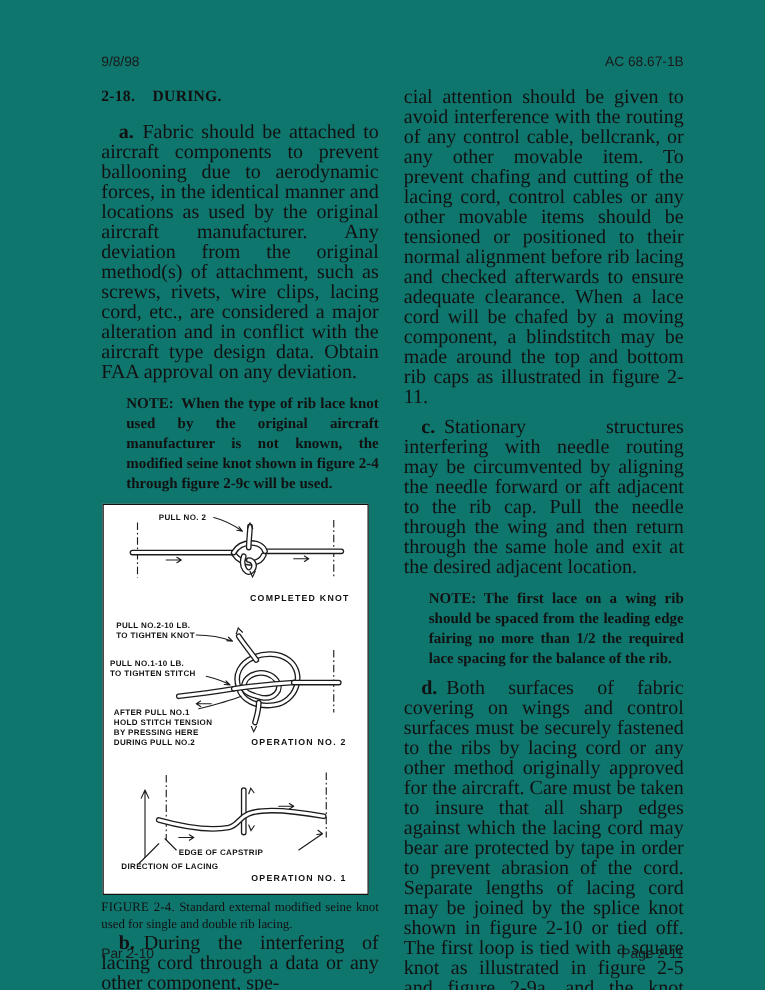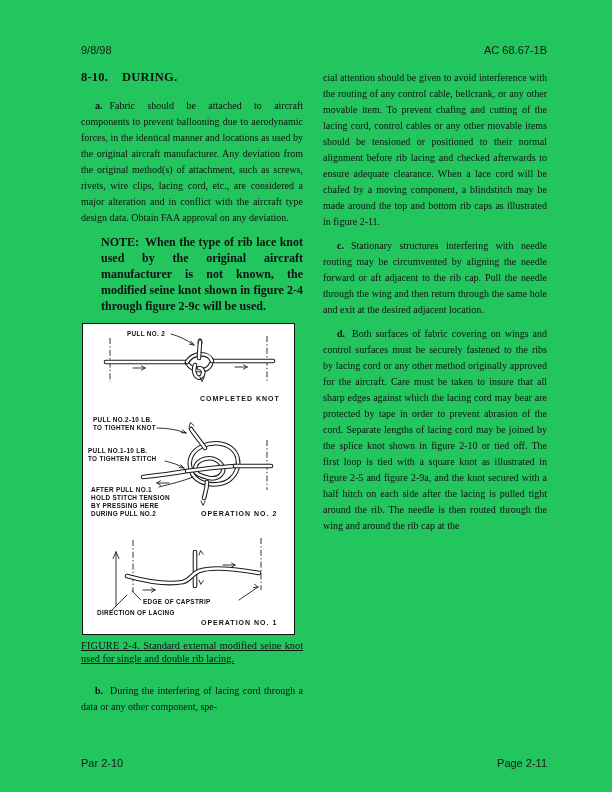--- a/index.html
+++ b/index.html
@@ -1,17 +1,17 @@
 <!DOCTYPE html>
 <html><head>
 <meta charset="utf-8">
 <style>
   html,body{margin:0;padding:0;background:#e8e8e8;}
   .page{
-    position:relative;width:612px;height:792px;background:#22c55e;
+    position:relative;width:612px;height:792px;background:#0f766e;
     font-family:"Liberation Serif",serif;color:#111;overflow:hidden;
     margin:0 auto;
   }
   .hdr{
     position:absolute;top:44px;left:81px;width:466px;
     display:flex;justify-content:space-between;
     font-family:"Liberation Sans",sans-serif;font-size:11px;color:#1a1a1a;
   }
   .ftr{
     position:absolute;top:757px;left:81px;width:466px;
@@ -22,35 +22,35 @@
     position:absolute;top:70px;left:81px;width:466px;
     display:flex;gap:20px;
   }
   .col-l{width:222px;}
   .col-r{width:224px;}
   .h2{
     font-size:12.5px;font-weight:bold;margin:0 0 13px 0;letter-spacing:0.2px;
   }
   .h2 .num{margin-right:14px;}
   p.body{
-    font-size:10px;line-height:16px;text-align:justify;
+    font-size:16px;line-height:16px;text-align:justify;
     margin:0 0 8px 0;text-indent:14px;
   }
   p.body .plabel{font-weight:bold;margin-right:7px;}
   p.body b{font-weight:normal;}
   p.note{
     font-size:12px;line-height:16px;text-align:justify;font-weight:bold;
     margin:6px 0 9px 20px;
   }
   p.note .nlabel{margin-right:6px;}
   .figbox{
     width:211px;border:1.5px solid #111;margin:2px 0 4px 1px;background:#fff;
   }
   .figcap{
-    font-size:10.3px;line-height:13px;text-align:justify;margin:4px 0 18px 0;text-decoration:underline;
+    font-size:10.3px;line-height:13px;text-align:justify;margin:4px 0 1px 0;
   }
   .figcap .sc{font-variant:small-caps;letter-spacing:0.2px;}
   
   .t1{fill:none;stroke:#1c1c1c;stroke-width:4.6;stroke-linecap:round;stroke-linejoin:round;}
   .t2{fill:none;stroke:#ffffff;stroke-width:2.5;stroke-linecap:round;stroke-linejoin:round;}
   .ln{fill:none;stroke:#1c1c1c;stroke-width:0.9;stroke-linecap:round;}
   .dd{fill:none;stroke:#1c1c1c;stroke-width:0.9;stroke-dasharray:6 2.2 1.4 2.2;}
   .flabel{font-family:"Liberation Sans",sans-serif;font-size:6.4px;font-weight:bold;letter-spacing:0.3px;fill:#111;}
   .flabel-lg{font-family:"Liberation Sans",sans-serif;font-size:7px;font-weight:bold;letter-spacing:1px;fill:#111;}
 </style>
@@ -60,21 +60,21 @@
 <div class="page">
 
   <div class="hdr">
     <span>9/8/98</span>
     <span>AC 68.67-1B</span>
   </div>
 
   <div class="cols">
 
     <div class="col-l">
-      <h2 class="h2"><span class="num">8-10.</span><span>DURING.</span></h2>
+      <h2 class="h2"><span class="num">2-18.</span><span>DURING.</span></h2>
 
       <p class="body"><span class="plabel">a.</span><b>Fabric should be attached to aircraft components</b> <span>to prevent ballooning due to aerodynamic forces, in the identical manner and locations as used by the original aircraft manufacturer.  Any deviation from the original method(s) of attachment, such as screws, rivets, wire clips, lacing cord, etc., are considered a major alteration and in conflict with the aircraft type design data.  Obtain FAA approval on any deviation.</span></p>
 
       <p class="note"><span class="nlabel">NOTE:</span><span>When the type of rib lace knot used by the original aircraft manufacturer is not known, the modified seine knot shown in figure 2-4 through figure 2-9c will be used.</span></p>
 
       <div class="figbox">
         <svg width="211" height="306" viewBox="0 0 211 306" xmlns="http://www.w3.org/2000/svg">
 
           <g>
             <path class="dd" d="M27,14 V58"></path>
@@ -172,20 +172,21 @@
       <p class="figcap"><span class="sc">FIGURE 2-4.</span> <span>Standard external modified seine knot used for single and double rib lacing.</span></p>
 
       <p class="body"><span class="plabel">b.</span><b>During the interfering of lacing cord</b> <span>through a data or any other component, spe-</span></p>
     </div>
 
     <div class="col-r">
       <p class="body" style="text-indent:0;"><span>cial attention should be given to avoid interference with the routing of any control cable, bellcrank, or any other movable item.  To prevent chafing and cutting of the lacing cord, control cables or any other movable items should be tensioned or positioned to their normal alignment before rib lacing and checked afterwards to ensure adequate clearance.  When a lace cord will be chafed by a moving component, a blindstitch may be made around the top and bottom rib caps as illustrated in figure 2-11.</span></p>
 
       <p class="body"><span class="plabel">c.</span><b>Stationary structures interfering with needle</b> <span>routing may be circumvented by aligning the needle forward or aft adjacent to the rib cap.  Pull the needle through the wing and then return through the same hole and exit at the desired adjacent location.</span></p>
 
+      <p class="note"><span class="nlabel">NOTE:</span><span>The first lace on a wing rib should be spaced from the leading edge fairing no more than 1/2 the required lace spacing for the balance of the rib.</span></p>
 
       <p class="body"><span class="plabel">d.</span><b>Both surfaces of fabric covering</b> <span>on wings and control surfaces must be securely fastened to the ribs by lacing cord or any other method originally approved for the aircraft.  Care must be taken to insure that all sharp edges against which the lacing cord may bear are protected by tape in order to prevent abrasion of the cord.  Separate lengths of lacing cord may be joined by the splice knot shown in figure 2-10 or tied off.  The first loop is tied with a square knot as illustrated in figure 2-5 and figure 2-9a, and the knot secured with a half hitch on each side after the lacing is pulled tight around the rib.  The needle is then routed through the wing and around the rib cap at the</span></p>
     </div>
 
   </div>
 
   <div class="ftr">
     <span>Par 2-10</span>
     <span>Page 2-11</span>
   </div>

